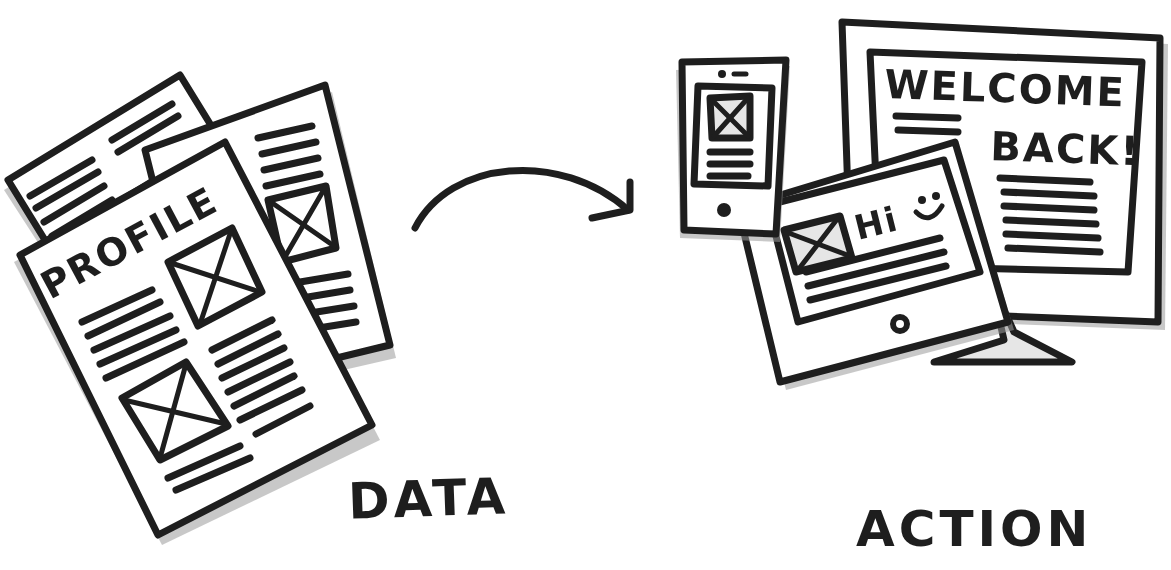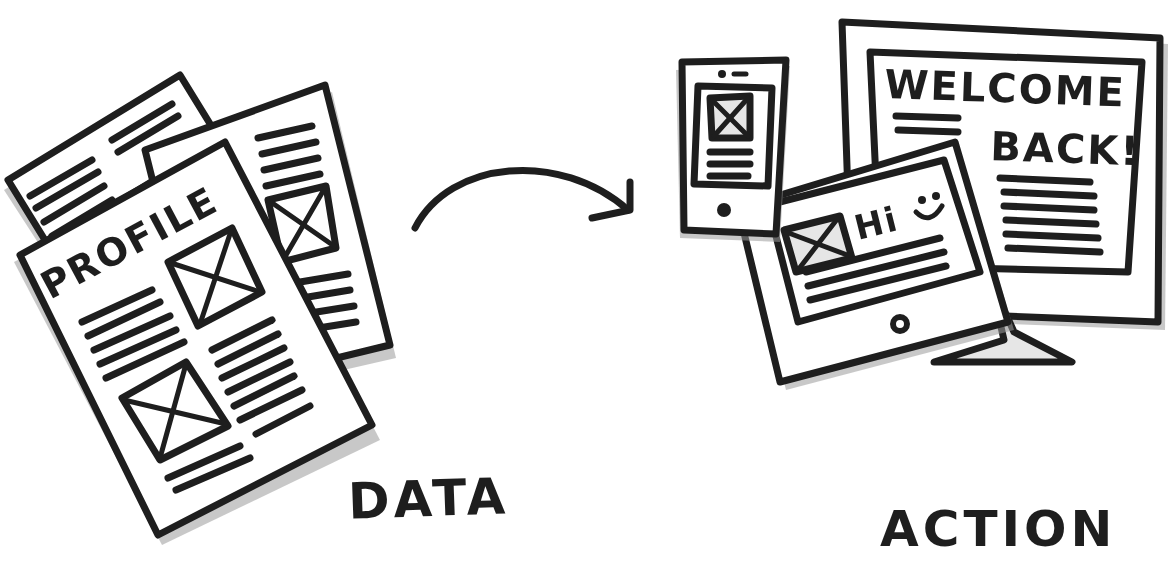--- a/index.html
+++ b/index.html
@@ -158,13 +158,13 @@
         <line x1="710" y1="152" x2="750" y2="152"></line>
         <line x1="710" y1="164" x2="750" y2="164"></line>
         <line x1="710" y1="176" x2="748" y2="176"></line>
       </g>
       <circle cx="724" cy="210" r="7" fill="#1e1e1e"></circle>
     </g>
   </g>
 </svg>
 
 <div class="caption" style="left:348px; top:474px; transform: rotate(-2deg);">DATA</div>
-<div class="caption" style="left:880px; top:504px;">ACTION</div>
+<div class="caption" style="left:856px; top:504px;">ACTION</div>
 
 </body></html>

